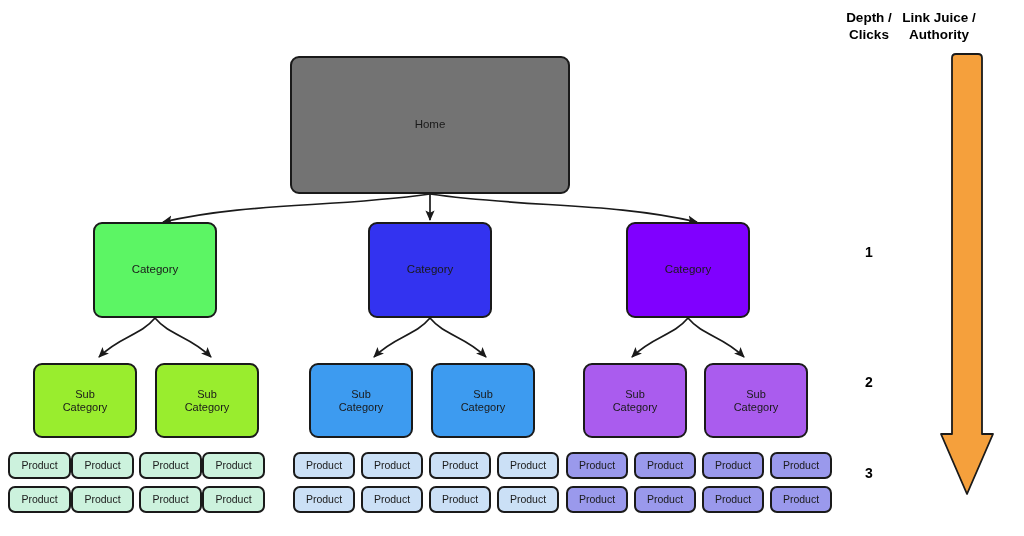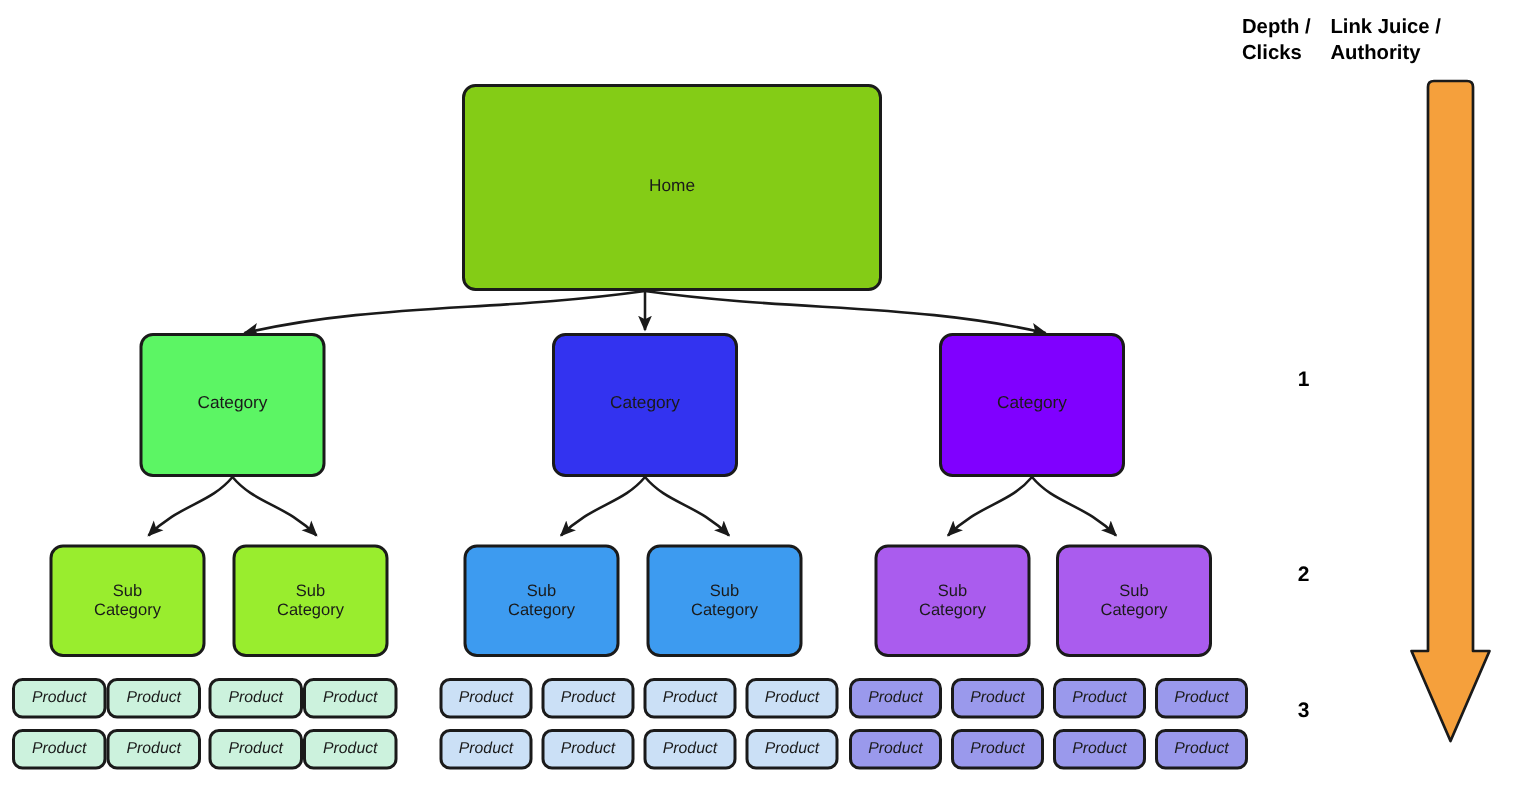--- a/index.html
+++ b/index.html
@@ -48,29 +48,28 @@
     border-radius: 9px;
     font-size: 11.5px;
   }
   .node-sub {
     border-radius: 9px;
     font-size: 11px;
   }
   .node-product {
     border-radius: 7px;
     font-size: 10.5px;
-    font-style: italic;
   }
 
   .col-label {
     position: absolute;
     font-weight: bold;
     font-size: 13.5px;
     color: #000000;
-    text-align: left;
+    text-align: center;
     line-height: 1.25;
     white-space: pre-line;
     z-index: 3;
   }
 
   .depth-num {
     position: absolute;
     font-weight: bold;
     font-size: 14px;
     color: #000000;
@@ -115,21 +114,21 @@
 Authority</div>
 
   <div class="depth-num" style="left:848px; top:244px; width:42px;">1</div>
   <div class="depth-num" style="left:848px; top:374px; width:42px;">2</div>
   <div class="depth-num" style="left:848px; top:465px; width:42px;">3</div>
 
   <svg id="authority-arrow" style="left:936px; top:48px;" width="62" height="452" viewBox="0 0 62 452" xmlns="http://www.w3.org/2000/svg">
     <path d="M20,6 L42,6 Q46,6 46,10 L46,386 L57,386 L31,446 L5,386 L16,386 L16,10 Q16,6 20,6 Z" fill="#F5A03C" stroke="#1a1a1a" stroke-width="1.8" stroke-linejoin="round"></path>
   </svg>
 
-  <div class="node node-home" style="left:308px; top:56px; width:280px; height:138px; background:#84cc16;">
+  <div class="node node-home" style="left:290px; top:56px; width:280px; height:138px; background:#737373;">
     <span>Home</span>
   </div>
 
   <div class="node node-category" style="left:93px; top:222px; width:124px; height:96px; background:#5CF564;">
     <span>Category</span>
   </div>
   <div class="node node-category" style="left:368px; top:222px; width:124px; height:96px; background:#3333F0;">
     <span>Category</span>
   </div>
   <div class="node node-category" style="left:626px; top:222px; width:124px; height:96px; background:#8000FF;">

